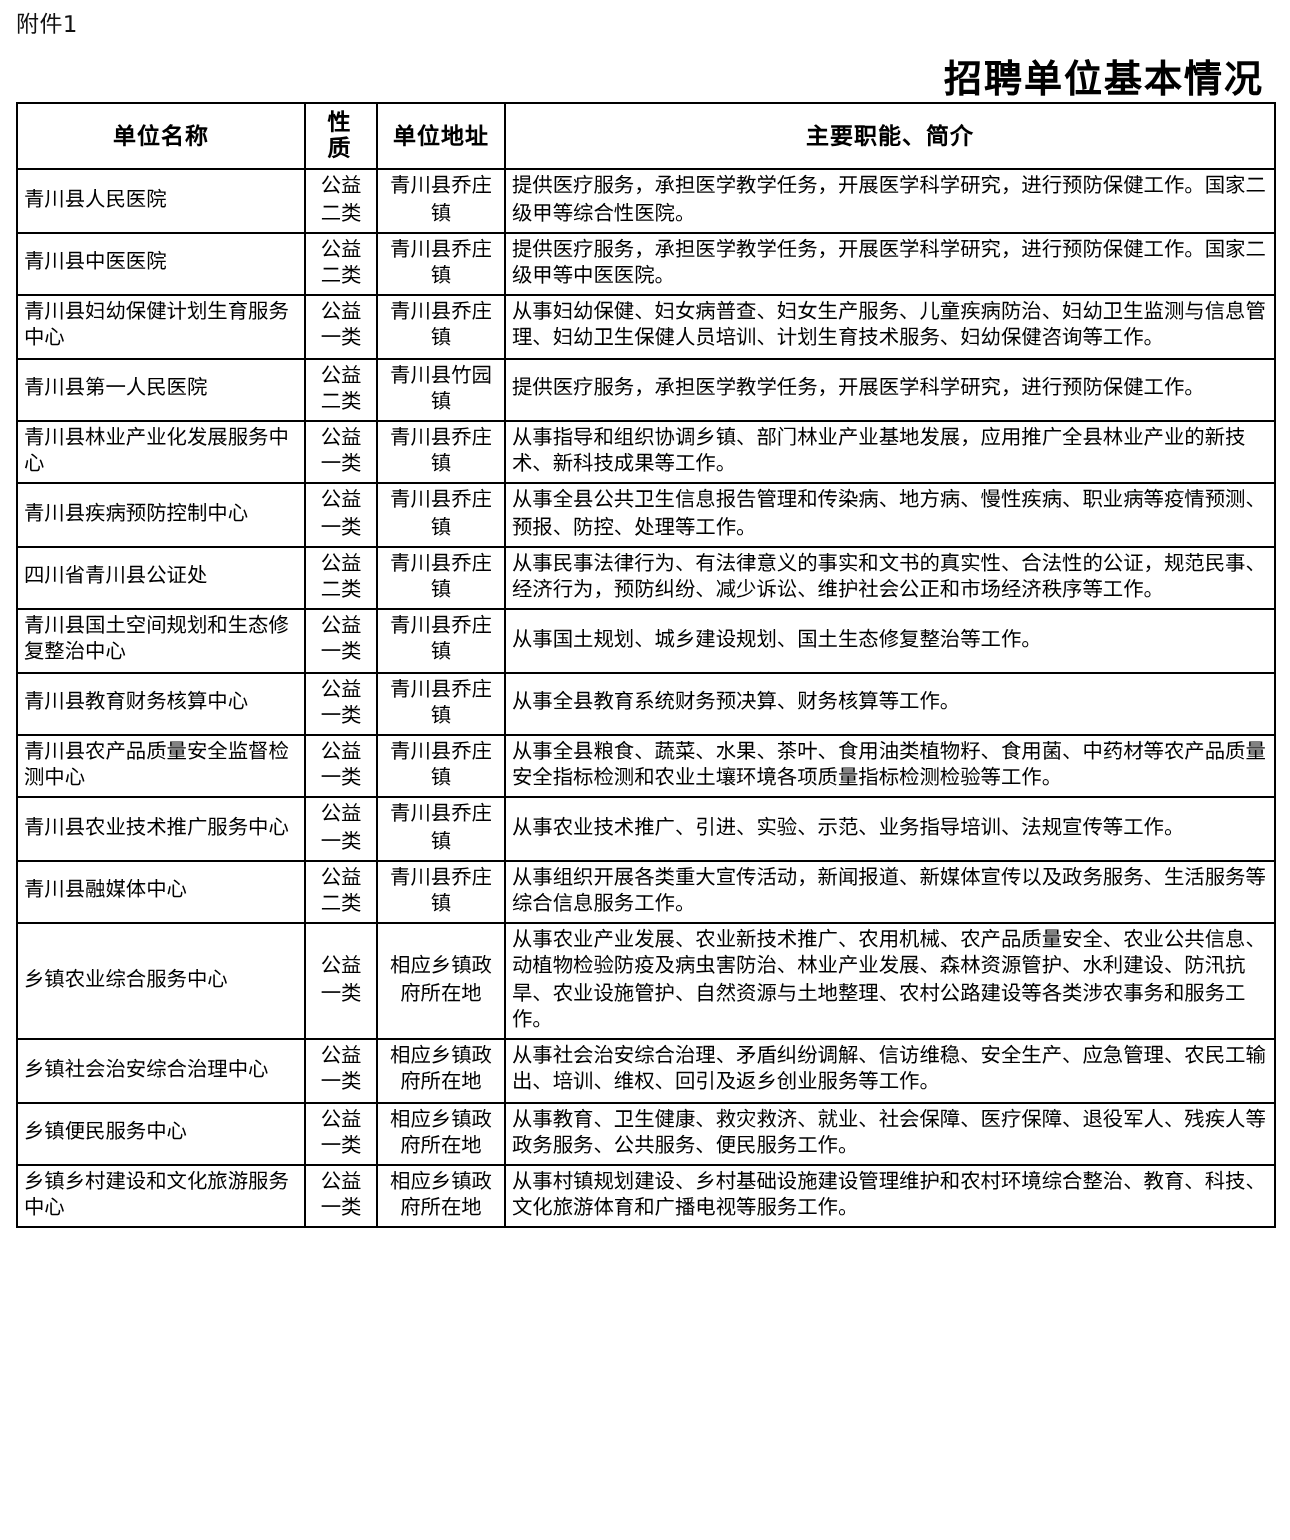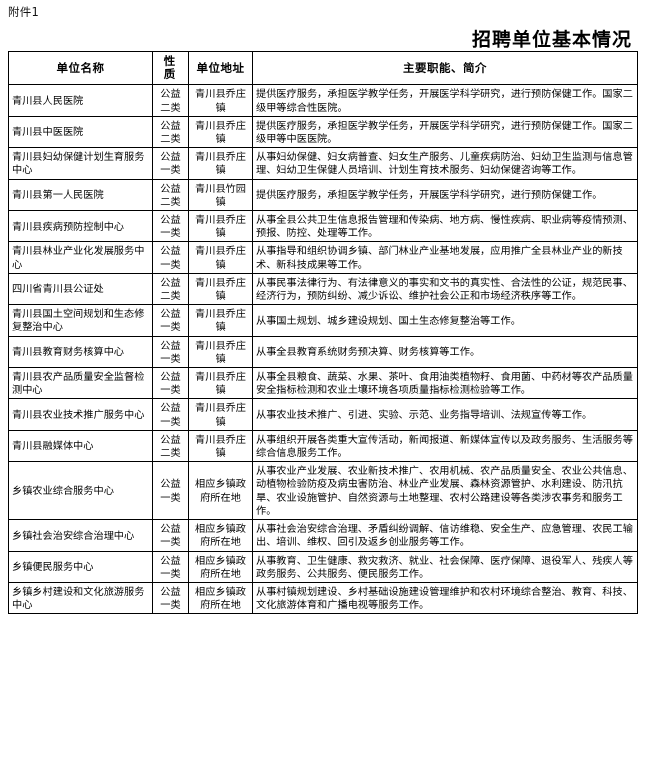--- a/index.html
+++ b/index.html
@@ -144,30 +144,30 @@
             <td class="col-addr">青川县乔庄镇</td>
             <td class="col-duties">从事妇幼保健、妇女病普查、妇女生产服务、儿童疾病防治、妇幼卫生监测与信息管理、妇幼卫生保健人员培训、计划生育技术服务、妇幼保健咨询等工作。</td>
           </tr>
           <tr>
             <td class="col-name">青川县第一人民医院</td>
             <td class="col-nature">公益二类</td>
             <td class="col-addr">青川县竹园镇</td>
             <td class="col-duties">提供医疗服务，承担医学教学任务，开展医学科学研究，进行预防保健工作。</td>
           </tr>
           <tr>
+            <td class="col-name">青川县林业产业化发展服务中心</td>
+            <td class="col-nature">公益一类</td>
+            <td class="col-addr">青川县乔庄镇</td>
+            <td class="col-duties">从事指导和组织协调乡镇、部门林业产业基地发展，应用推广全县林业产业的新技术、新科技成果等工作。</td>
+          </tr>
+          <tr>
             <td class="col-name">青川县疾病预防控制中心</td>
             <td class="col-nature">公益一类</td>
             <td class="col-addr">青川县乔庄镇</td>
             <td class="col-duties">从事全县公共卫生信息报告管理和传染病、地方病、慢性疾病、职业病等疫情预测、预报、防控、处理等工作。</td>
-          </tr>
-          <tr>
-            <td class="col-name">青川县林业产业化发展服务中心</td>
-            <td class="col-nature">公益一类</td>
-            <td class="col-addr">青川县乔庄镇</td>
-            <td class="col-duties">从事指导和组织协调乡镇、部门林业产业基地发展，应用推广全县林业产业的新技术、新科技成果等工作。</td>
           </tr>
           <tr>
             <td class="col-name">四川省青川县公证处</td>
             <td class="col-nature">公益二类</td>
             <td class="col-addr">青川县乔庄镇</td>
             <td class="col-duties">从事民事法律行为、有法律意义的事实和文书的真实性、合法性的公证，规范民事、经济行为，预防纠纷、减少诉讼、维护社会公正和市场经济秩序等工作。</td>
           </tr>
           <tr>
             <td class="col-name">青川县国土空间规划和生态修复整治中心</td>
             <td class="col-nature">公益一类</td>

